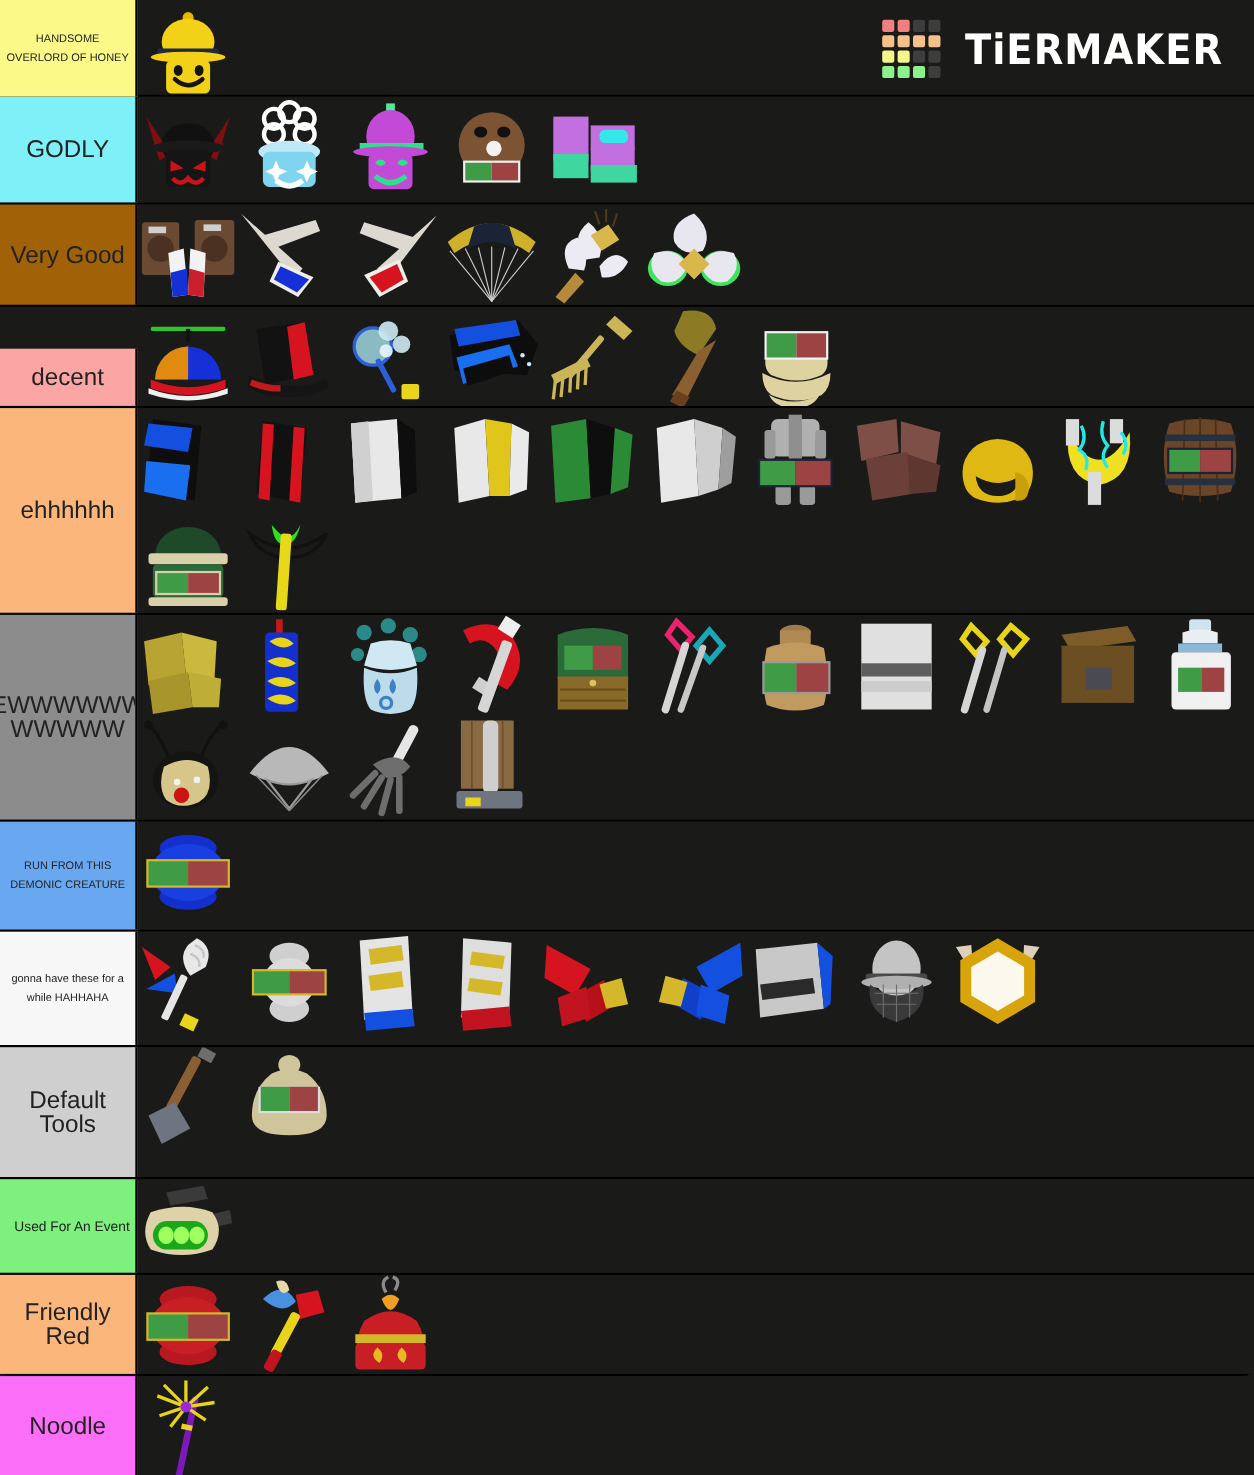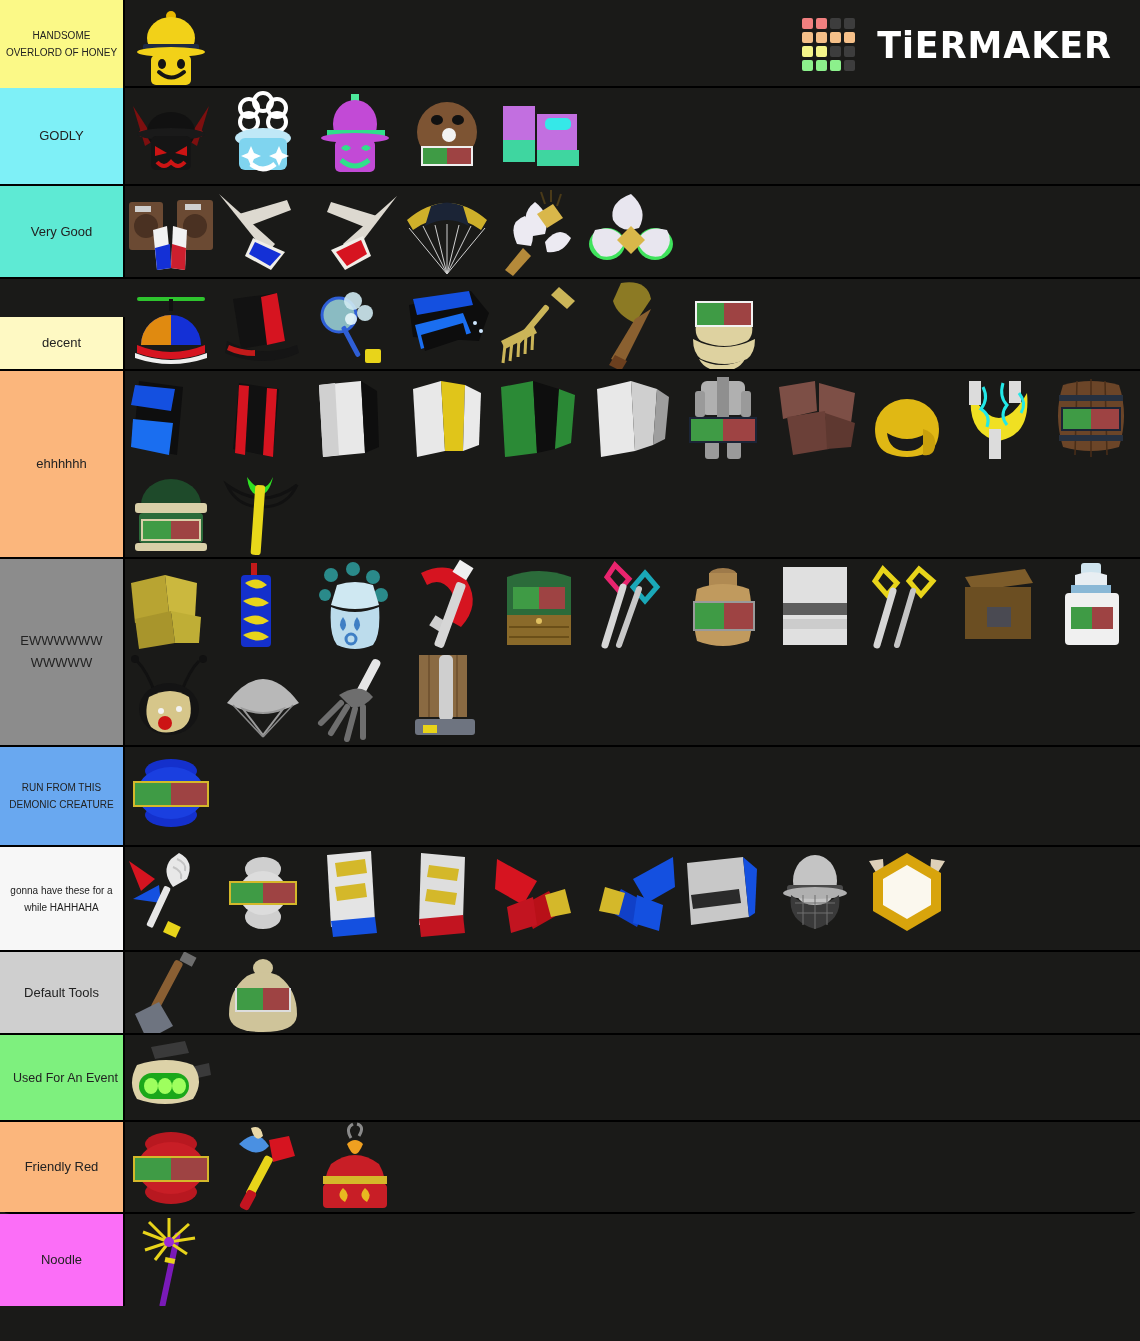--- a/index.html
+++ b/index.html
@@ -13,21 +13,21 @@
 
   .tier-row{display:flex;width:100%;background:#1a1a18;
             border-bottom:2px solid #000;box-sizing:border-box;position:relative;}
   .tier-row:last-child{border-bottom:none;}
 
   .tier-label{
     width:125px;min-width:125px;flex:0 0 125px;
     display:flex;align-items:center;justify-content:center;
     text-align:center;color:#222;box-sizing:border-box;
     border-right:2px solid #000;
-    font-size:13px;line-height:22px;padding:2px 4px;
+    font-size:22px;line-height:22px;padding:2px 4px;
     word-wrap:break-word;overflow:hidden;
   }
   .tier-label.small{font-size:10px;line-height:17px;}
   .tier-label.tiny{font-size:12.5px;line-height:16px;}
 
   .tier-items{
     flex:1;display:flex;flex-wrap:wrap;align-content:flex-start;
     background:#1a1a18;overflow:hidden;
   }
   .item{width:92px;height:92px;position:relative;flex:0 0 92px;
@@ -155,21 +155,21 @@
               <rect x="10" y="52" width="32" height="22" fill="#3fd6a0"></rect>
    <rect x="44" y="26" width="40" height="22" fill="#c26fe0"></rect>
               <rect x="52" y="30" width="26" height="12" rx="5" fill="#35e8e8"></rect>
    <rect x="44" y="46" width="40" height="22" fill="#c26fe0"></rect>
               <rect x="44" y="62" width="42" height="16" fill="#3fd6a0"></rect>
             </svg>
           </div>
         </div>
       </div>
       <div class="tier-row" style="height: 93px;">
-        <div class="tier-label" style="background: #5eead4;">Very Good</div>
+        <div class="tier-label" style="background: #a16207;">Very Good</div>
         <div class="tier-items">
           <div class="item">
             <svg viewBox="0 0 92 92" xmlns="http://www.w3.org/2000/svg">
               <rect x="4" y="16" width="34" height="48" rx="3" fill="#6b4a33"></rect>
               <circle cx="21" cy="40" r="12" fill="#4a3122"></circle>
    <rect x="10" y="20" width="16" height="6" fill="#cfcfcf"></rect>
    <rect x="52" y="14" width="36" height="50" rx="3" fill="#6b4a33"></rect>
               <circle cx="70" cy="40" r="12" fill="#4a3122"></circle>
    <rect x="60" y="18" width="16" height="6" fill="#cfcfcf"></rect>
    <path d="M28 44 L42 40 L46 82 L32 84 Z" fill="#f2f2f2"></path>
@@ -229,21 +229,21 @@
               <ellipse cx="70" cy="58" rx="18" ry="16" fill="#3fe35c"></ellipse>
    <path d="M46 8 q18 16 8 34 q-18 6 -26-8 q-4-18 18-26z" fill="#e8e6ef"></path>
    <path d="M10 44 q22-6 30 12 q-8 18 -24 14 q-14-12 -6-26z" fill="#e8e6ef"></path>
    <path d="M82 44 q-22-6 -30 12 q8 18 24 14 q14-12 6-26z" fill="#e8e6ef"></path>
    <path d="M46 40 l14 14 -14 14 -14-14z" fill="#d9b74a"></path>
             </svg>
           </div>
         </div>
       </div>
       <div class="tier-row" style="height: 92px;">
-        <div class="tier-label" style="background: #fef9c3; margin-top: 38px;">decent</div>
+        <div class="tier-label" style="background: #fca5a5; margin-top: 38px;">decent</div>
         <div class="tier-items">
           <div class="item">
             <svg viewBox="0 0 92 92" xmlns="http://www.w3.org/2000/svg">
               <rect x="12" y="18" width="68" height="4" rx="2" fill="#2ec42e"></rect>
               <rect x="44" y="20" width="4" height="12" fill="#111"></rect>
    <path d="M16 66 a30 30 0 0 1 60 0z" fill="#1430d6"></path>
               <path d="M16 66 a30 30 0 0 1 30-30 l0 30z" fill="#e08a10"></path>
    <path d="M12 66 q34 14 68 0 l0 8 q-34 12 -68 0z" fill="#d61420"></path>
    <path d="M10 74 q36 14 72 0 l0 5 q-36 12 -72 0z" fill="#f0f0f0"></path>
             </svg>
@@ -721,21 +721,21 @@
           <div class="item">
             <svg viewBox="0 0 92 92" xmlns="http://www.w3.org/2000/svg">
               <path d="M8 14 L22 12 L24 40z" fill="#ded0b8"></path>
               <path d="M84 14 L70 12 L68 40z" fill="#ded0b8"></path>
    <path d="M46 6 L80 26 L80 64 L46 84 L12 64 L12 26z" fill="#d8a40c"></path>
    <path d="M46 18 L70 32 L70 58 L46 72 L22 58 L22 32z" fill="#fbf8ee"></path>
             </svg>
           </div>
         </div>
       </div>
-      <div class="tier-row" style="height: 83px;">
+      <div class="tier-row" style="height: 120px;">
         <div class="tier-label" style="background: rgb(207, 207, 207);">Default Tools</div>
         <div class="tier-items">
           <div class="item">
             <svg viewBox="0 0 92 92" xmlns="http://www.w3.org/2000/svg">
               <rect x="38" y="6" width="9" height="54" rx="3" transform="rotate(28 42 32)" fill="#8a5f33"></rect>
    <rect x="56" y="2" width="14" height="10" transform="rotate(28 63 7)" fill="#6e6e6e"></rect>
    <path d="M10 62 L34 50 L48 74 L22 88z" fill="#6e7480"></path>
             </svg>
           </div>
           <div class="item">

